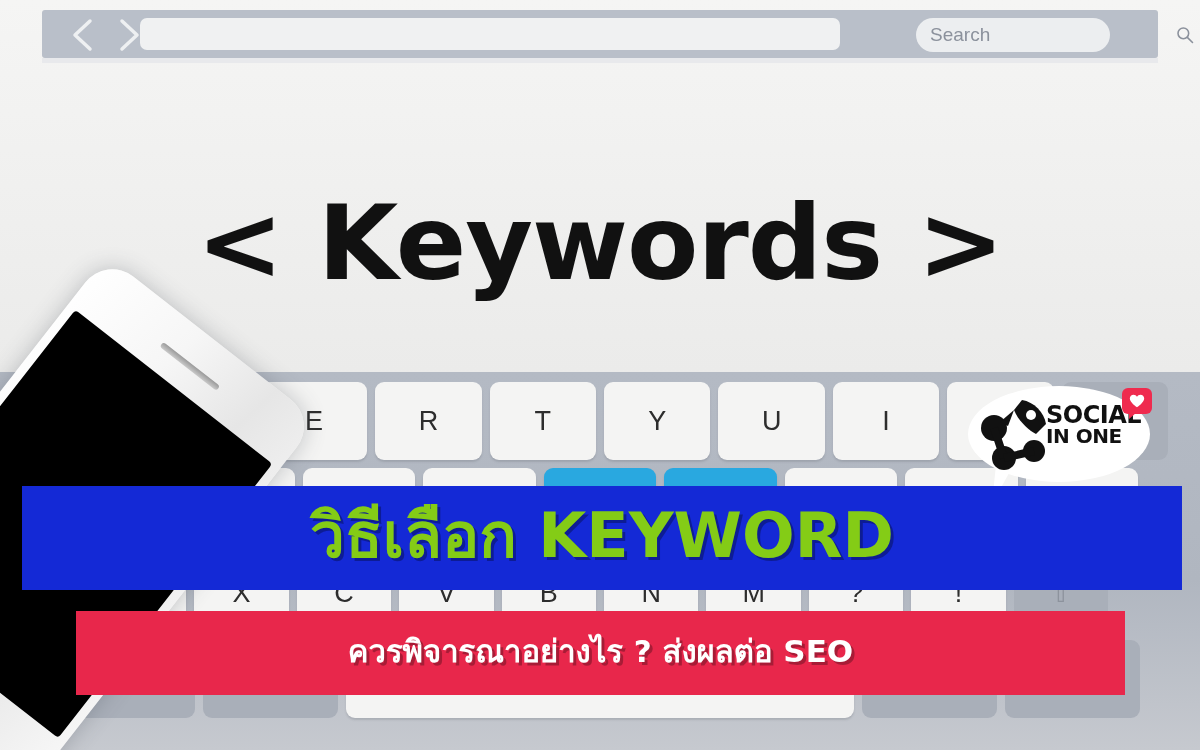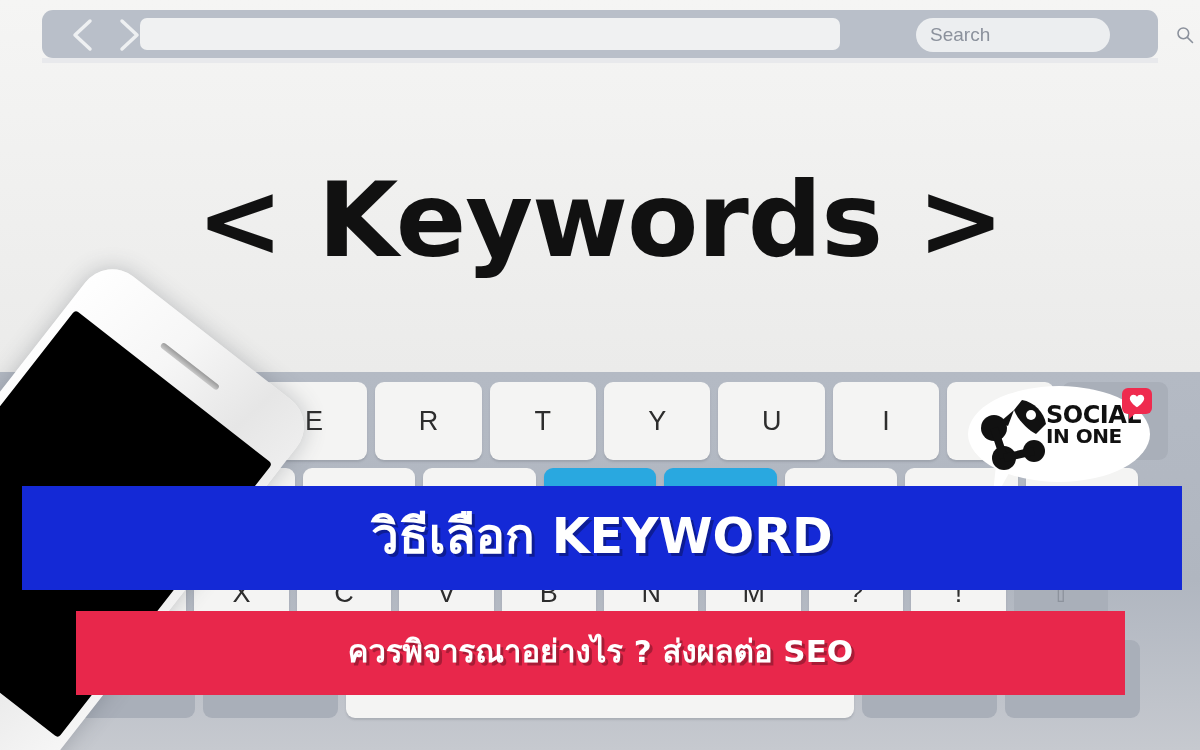--- a/index.html
+++ b/index.html
@@ -13,21 +13,21 @@
   
   #photo { position:absolute; inset:0; background:#f1f1f0; overflow:hidden; }
 
   
   .desk-top { position:absolute; left:0; top:0; width:1200px; height:372px;
               background:linear-gradient(180deg,#f5f5f4 0%,#efefee 60%,#ebebea 100%); }
 
   
   .browser-bar {
     position:absolute; left:42px; top:10px; width:1116px; height:48px;
-    background:#b9bfc9; border-radius:11px;
+    background:#b9bfc9; border-radius:3px;
   }
   .browser-bar::after{
     content:""; position:absolute; left:0; right:0; bottom:-5px; height:5px;
     background:#e8e9ec;
   }
   .nav-arrows { position:absolute; left:20px; top:8px; width:92px; height:34px; }
   .nav-arrows svg { display:block; }
   .url-field {
     position:absolute; left:98px; top:8px; width:700px; height:32px;
     background:#f0f1f2; border-radius:7px; border:none; outline:none;
@@ -41,21 +41,21 @@
   }
   .search-field {
     flex:1; background:transparent; border:none; outline:none;
     font-family:"Liberation Sans", sans-serif; font-size:19px; color:#8b919c;
   }
   .search-field::placeholder { color:#8b919c; }
   .search-icon { width:20px; height:20px; flex:none; }
 
   
   .keywords-heading {
-    position:absolute; left:0; right:0; top:168px;
+    position:absolute; left:0; right:0; top:191px;
     text-align:center;
     font-family:"DejaVu Sans", sans-serif;
     font-size:104px; font-weight:bold; color:#111111;
     letter-spacing:-1px; line-height:1;
     white-space:nowrap;
   }
 
   
   .keyboard {
     position:absolute; left:0; top:372px; width:1200px; height:378px;
@@ -131,21 +131,21 @@
   }
 
   
   .banner-blue {
     position:absolute; left:22px; top:486px; width:1160px; height:104px;
     background:#1429d6;
     display:flex; align-items:center; justify-content:center;
   }
   .banner-blue .txt {
     font-family:"DejaVu Sans", sans-serif;
-    font-weight:bold; font-size:49px; color:#ffffff;
+    font-weight:bold; font-size:62px; color:#84cc16;
     line-height:1; white-space:nowrap;
     text-shadow:3px 3px 0 rgba(0,0,0,0.30);
     padding-bottom:4px;
   }
   .banner-red {
     position:absolute; left:76px; top:611px; width:1049px; height:84px;
     background:#e8274b;
     display:flex; align-items:center; justify-content:center;
   }
   .banner-red .txt {

